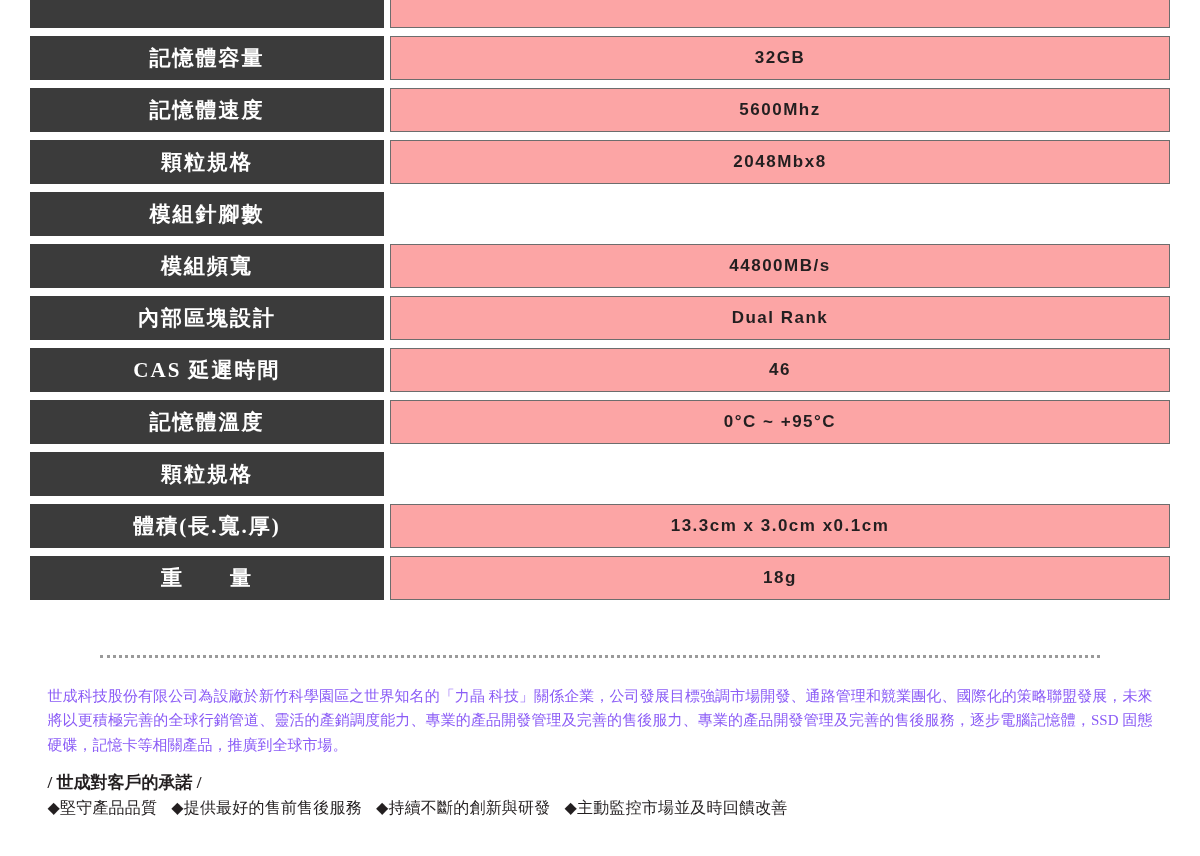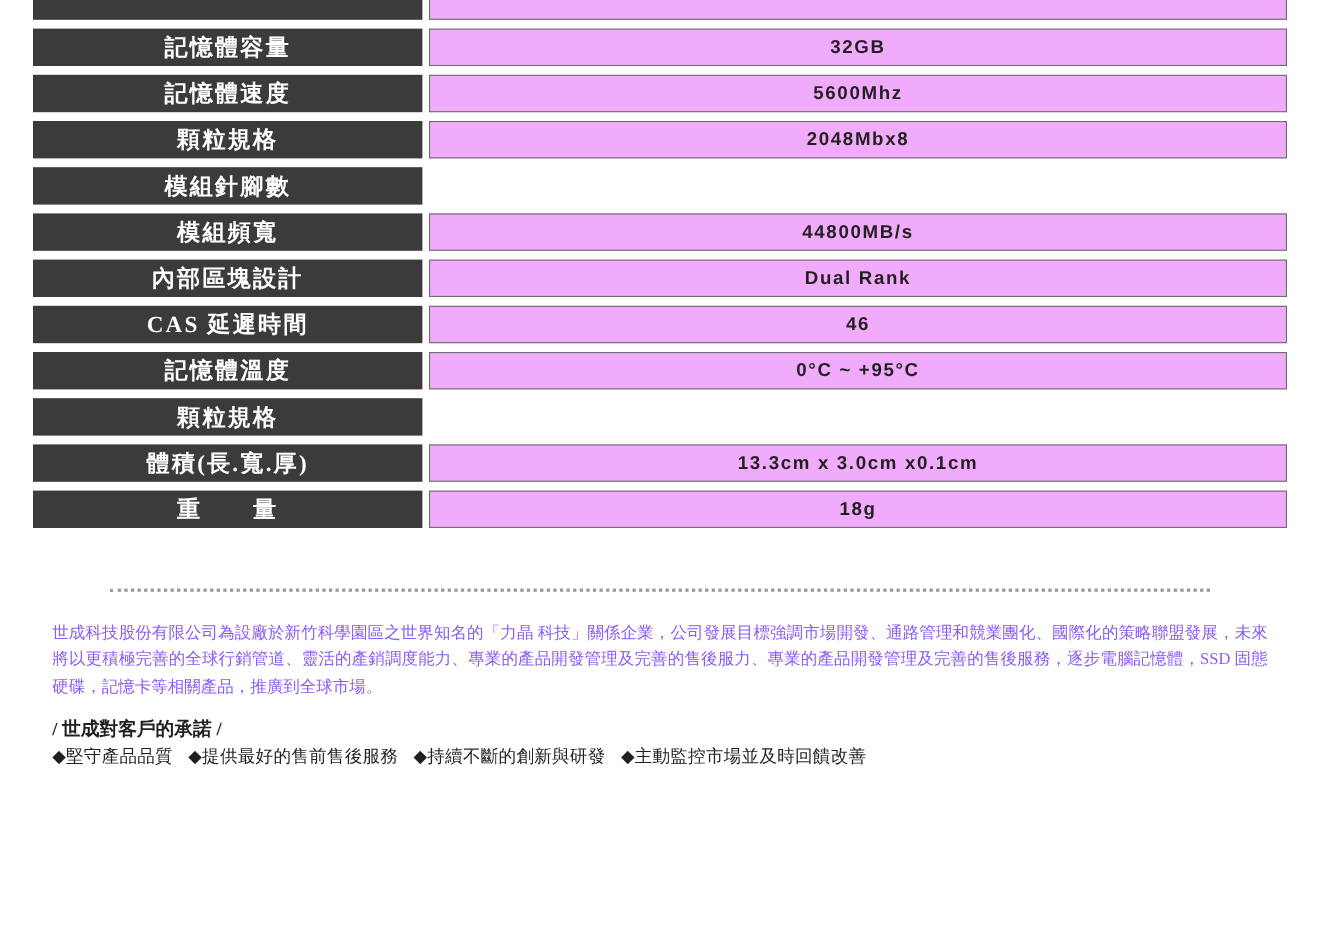--- a/index.html
+++ b/index.html
@@ -26,21 +26,21 @@
     width: 1140px;
     margin: 0 auto;
     padding-top: 0;
     border-collapse: separate;
     border-spacing: 0;
   }
   .spec-row {
     display: flex;
     align-items: stretch;
     margin-bottom: 8px;
-    height: 34px;
+    height: 44px;
   }
   .spec-row:first-child {
     margin-top: -16px;
   }
   .spec-label {
     width: 354px;
     min-width: 354px;
     background: #3b3b3b;
     color: #ffffff;
     display: flex;
@@ -56,21 +56,21 @@
   }
   .spec-value {
     flex: 1;
     border: 1px solid #6d6d6d;
     display: flex;
     align-items: center;
     justify-content: center;
     font-size: 17px;
     font-weight: 700;
     letter-spacing: 1.5px;
-    background: #f0abfc;
+    background: #fca5a5;
     box-sizing: border-box;
   }
   .spec-value.cjk {
     font-family: "Liberation Serif", "DejaVu Serif", serif;
     font-size: 20px;
     letter-spacing: 4px;
   }
 
   
   .divider {

